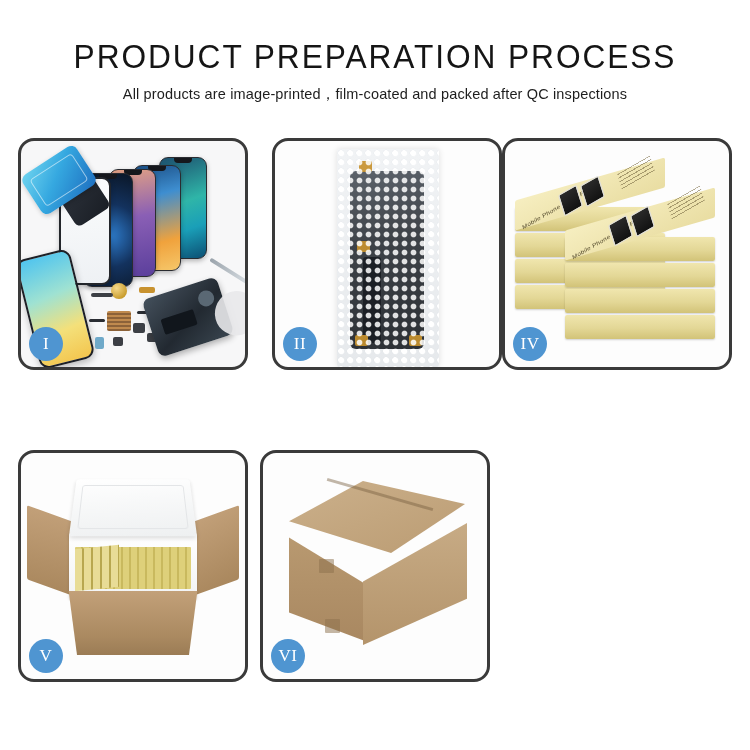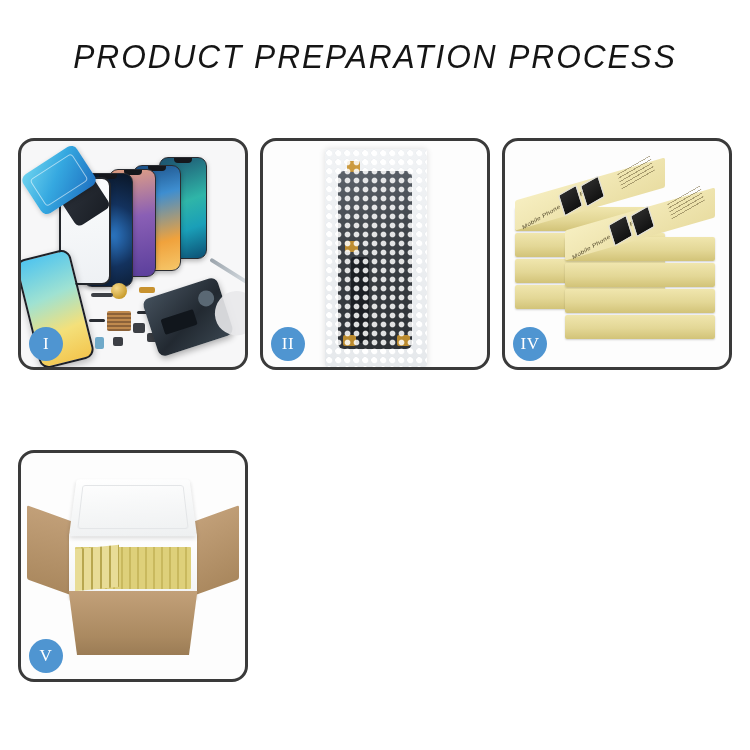--- a/index.html
+++ b/index.html
@@ -13,21 +13,20 @@
     font-family: "Liberation Sans", sans-serif;
     overflow: hidden;
     position: relative;
   }
 
   
   .header {
     width: 750px;
     padding-top: 38px;
     text-align: center;
-    font-style: italic;
   }
   .title {
     font-family: "Liberation Sans", sans-serif;
     font-size: 33px;
     font-weight: 400;
     letter-spacing: 2.0px;
     color: #151515;
     line-height: 38px;
     white-space: nowrap;
     transform: scaleX(0.96);
@@ -172,21 +171,21 @@
     position: absolute; left: 86px; top: 170px; width: 24px; height: 20px;
     background: repeating-linear-gradient(0deg,#8c6239 0 2px,#c08a4e 2px 4px),
                 repeating-linear-gradient(90deg,#8c6239 0 2px,transparent 2px 4px);
     border-radius: 2px;
   }
   .flex-cbl {
     position: absolute; background: #2a2d33; height: 3px; border-radius: 2px;
   }
 
   
-  .p2 { background: #fdfdfd; }
+  .p2 { background: #fdfdfd; margin-left: 12px; }
   .bubblebag {
     position: absolute; left: 62px; top: 8px; width: 102px; height: 218px;
     background:
       radial-gradient(circle at 4px 4px, rgba(255,255,255,.95) 2.6px, rgba(210,216,222,.45) 3.2px, transparent 3.6px) 0 0 / 9px 9px,
       linear-gradient(180deg,#f1f3f5 0%,#e6e9ec 100%);
     border-radius: 3px;
     box-shadow: 0 0 6px rgba(0,0,0,.12);
   }
   .lcd-in {
     position: absolute; left: 13px; top: 22px; width: 74px; height: 178px;
@@ -345,20 +344,21 @@
   .cb-tab {
     position: absolute; width: 15px; height: 14px;
     background: rgba(140,112,76,.5); border-radius: 1px;
   }
 </style>
 </head>
 <body>
 
 <div class="header">
   <div class="title">PRODUCT PREPARATION PROCESS</div>
+  <div class="subtitle">All products are image-printed，film-coated and packed after QC inspections</div>
 </div>
 
 <div class="grid">
 
   <div class="panel p1">
     <div class="stage">
       <div class="ph ph-a">
           <div class="ph-notch"></div>
         </div>
       <div class="ph ph-b">
@@ -450,14 +450,25 @@
       <div class="carton-flap-r"></div>
       <div class="foam-liner"></div>
       <div class="ybars"></div>
       <div class="ybars2"></div>
       <div class="foam-lid"></div>
       <div class="carton-body"></div>
     </div>
     <div class="badge">V</div>
   </div>
 
+  <div class="panel p6">
+    <div class="stage">
+      <div class="cb-top"></div>
+      <div class="cb-left"></div>
+      <div class="cb-right"></div>
+      <div class="cb-seam"></div>
+      <div class="cb-tab" style="left:56px;top:106px;"></div>
+      <div class="cb-tab" style="left:62px;top:166px;"></div>
+    </div>
+    <div class="badge">VI</div>
+  </div>
 
 </div>
 
 </body></html>

